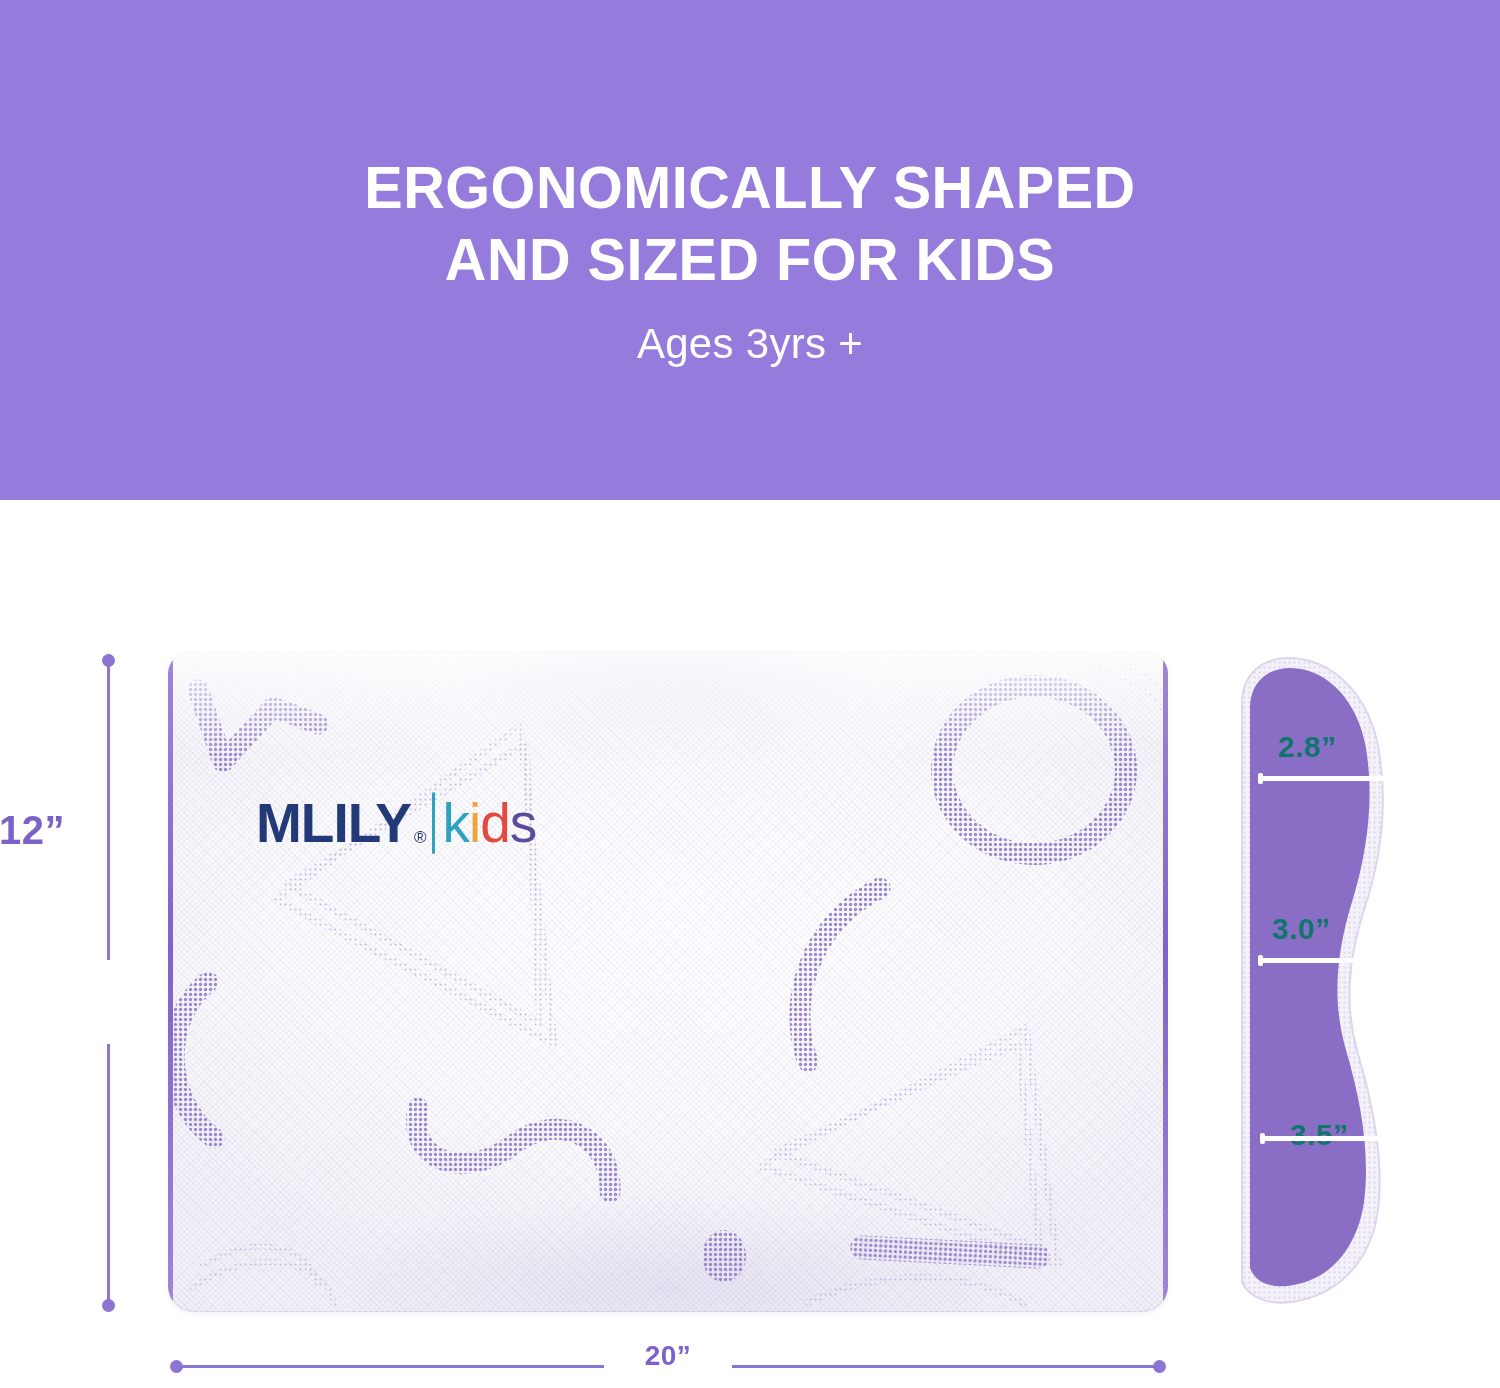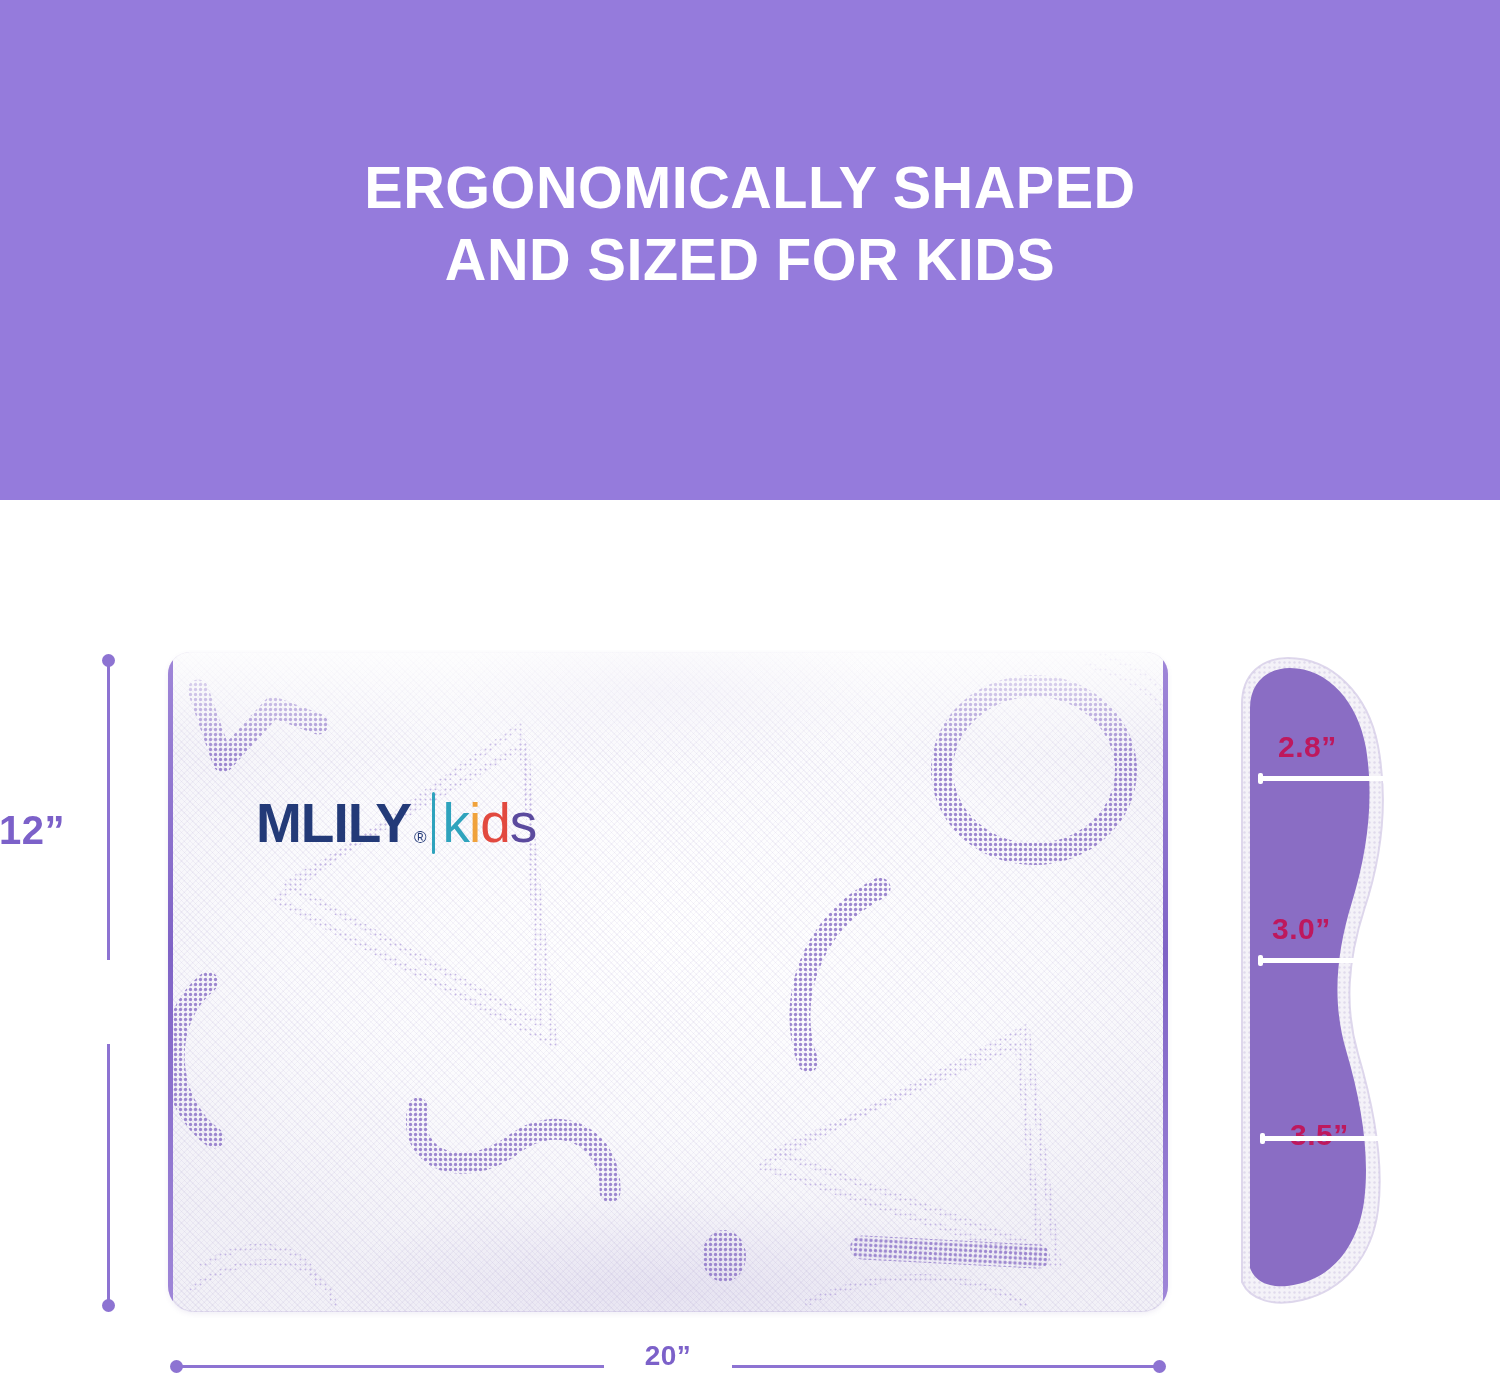--- a/index.html
+++ b/index.html
@@ -245,21 +245,21 @@
   }
   #pillow-profile svg { display: block; }
   #profile-dims {
     position: absolute;
     inset: 0;
     pointer-events: none;
   }
   .prof-dim { position: absolute; }
   .prof-dim .lbl {
     position: absolute;
-    color: #be185d;
+    color: #0f766e;
     font-size: 30px;
     font-weight: 700;
     letter-spacing: 0.5px;
     white-space: nowrap;
   }
   .prof-dim .bar {
     position: absolute;
     height: 5px;
     background: #ffffff;
     border-radius: 3px;
@@ -289,20 +289,21 @@
   #dim-35 .bar { left: 0; top: 46px; width: 152px; }
   #dim-35 .cap.a { left: 0;   top: 43px; }
   #dim-35 .cap.b { left: 147px; top: 43px; }
 </style>
 </head>
 <body>
 
 <div id="header-band">
   <div id="headline">ERGONOMICALLY SHAPED
 AND SIZED FOR KIDS</div>
+  <div id="subhead">Ages 3yrs +</div>
 </div>
 
 <div id="product-area">
 
   <div id="dim-height">
     <span class="v-dot top"></span>
     <span class="v-line top"></span>
     <span class="v-line bot"></span>
     <span class="v-dot bot"></span>
   </div>

